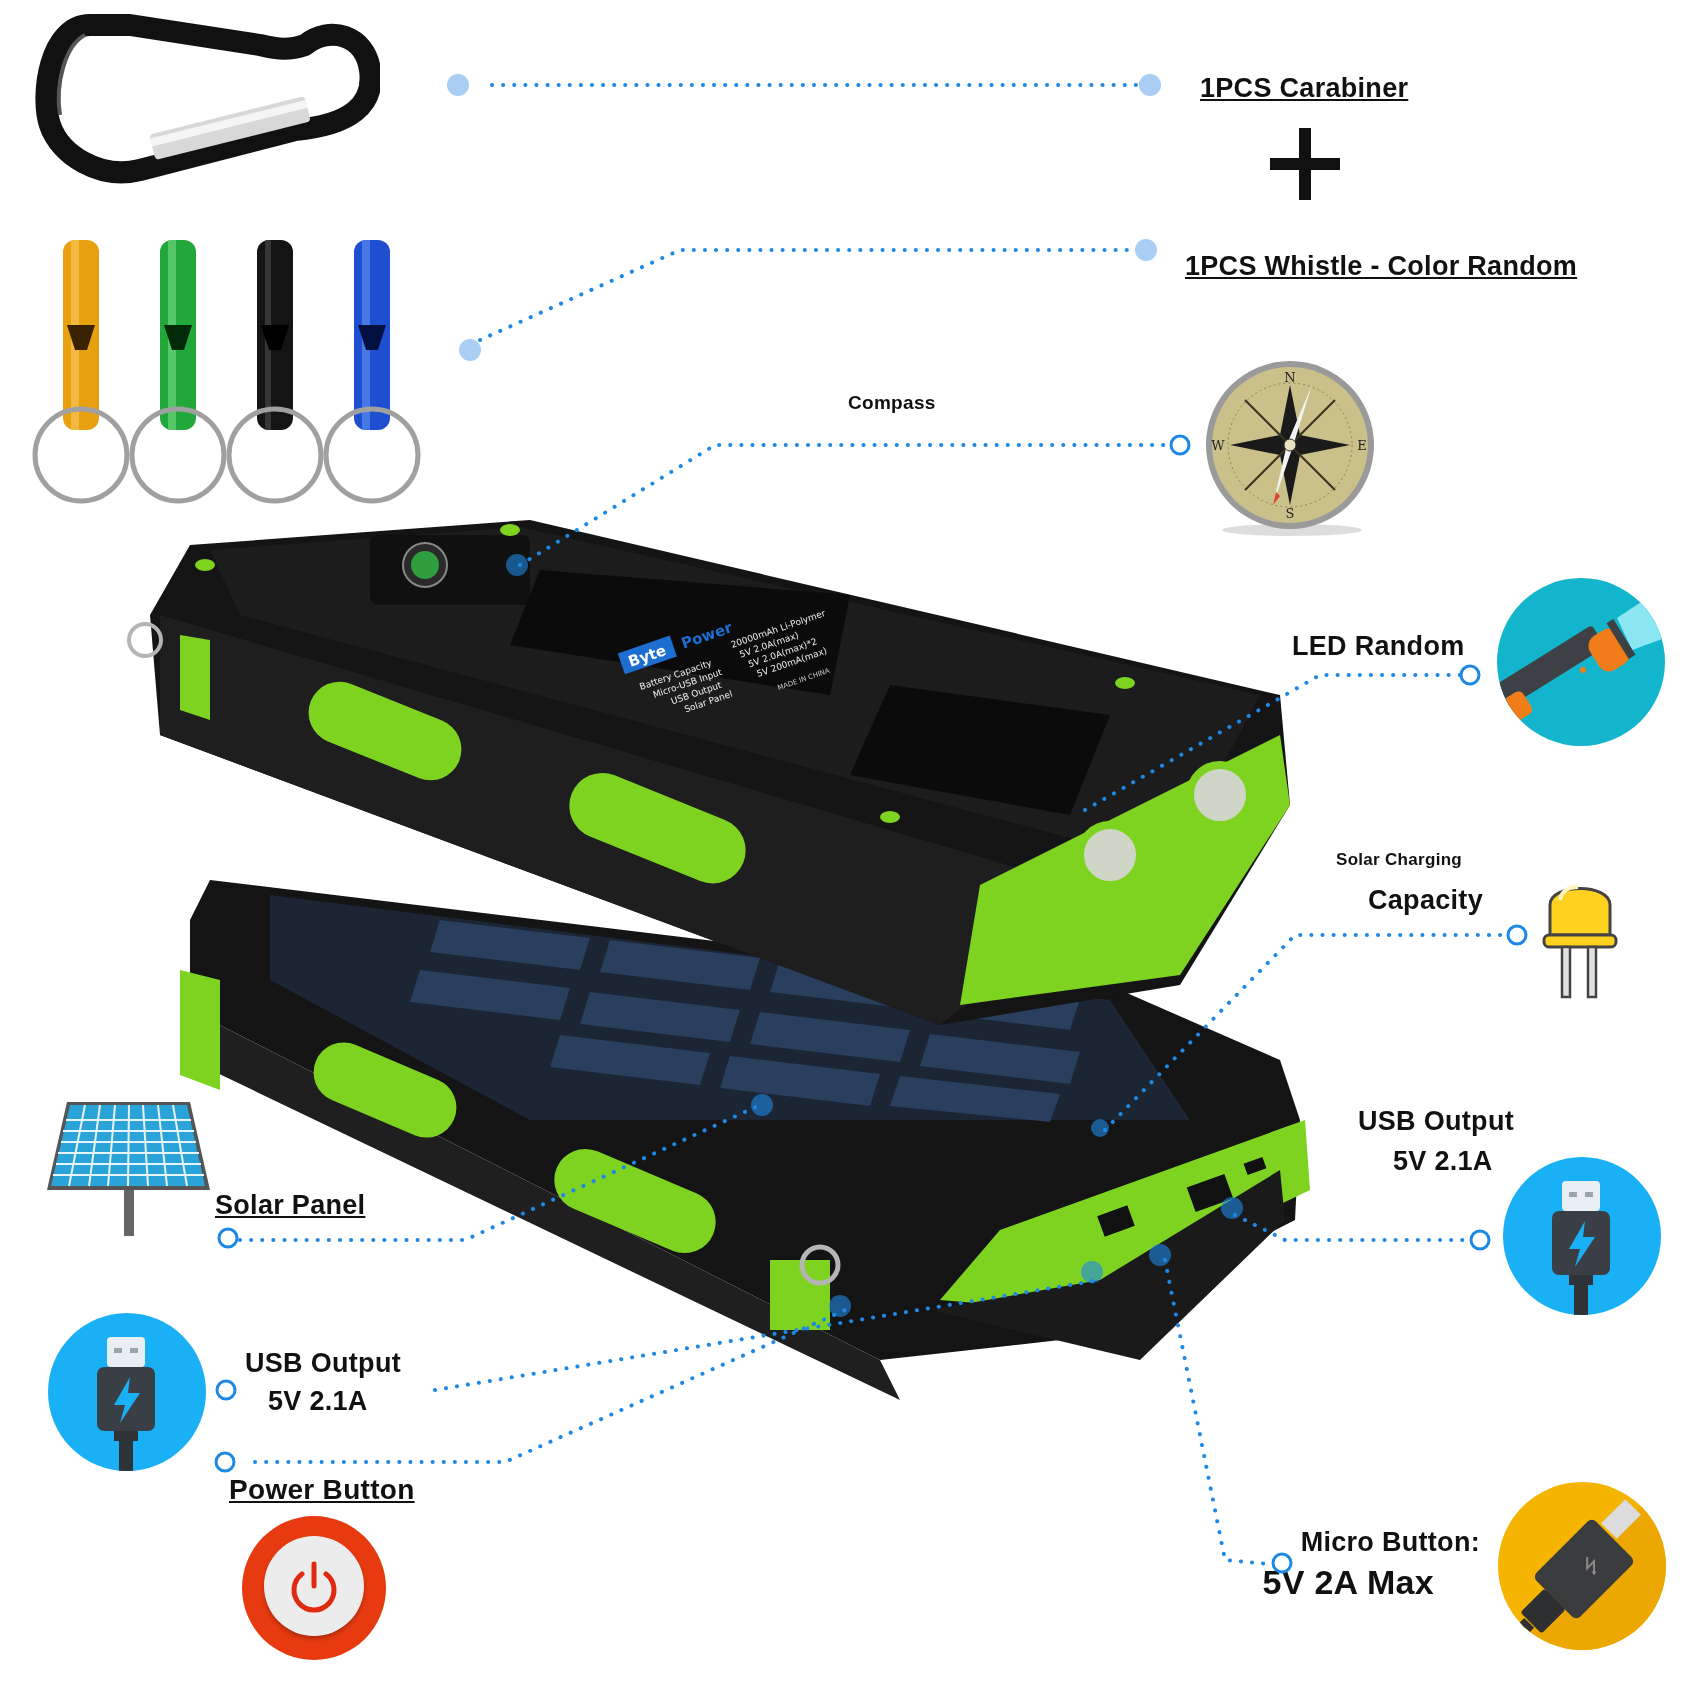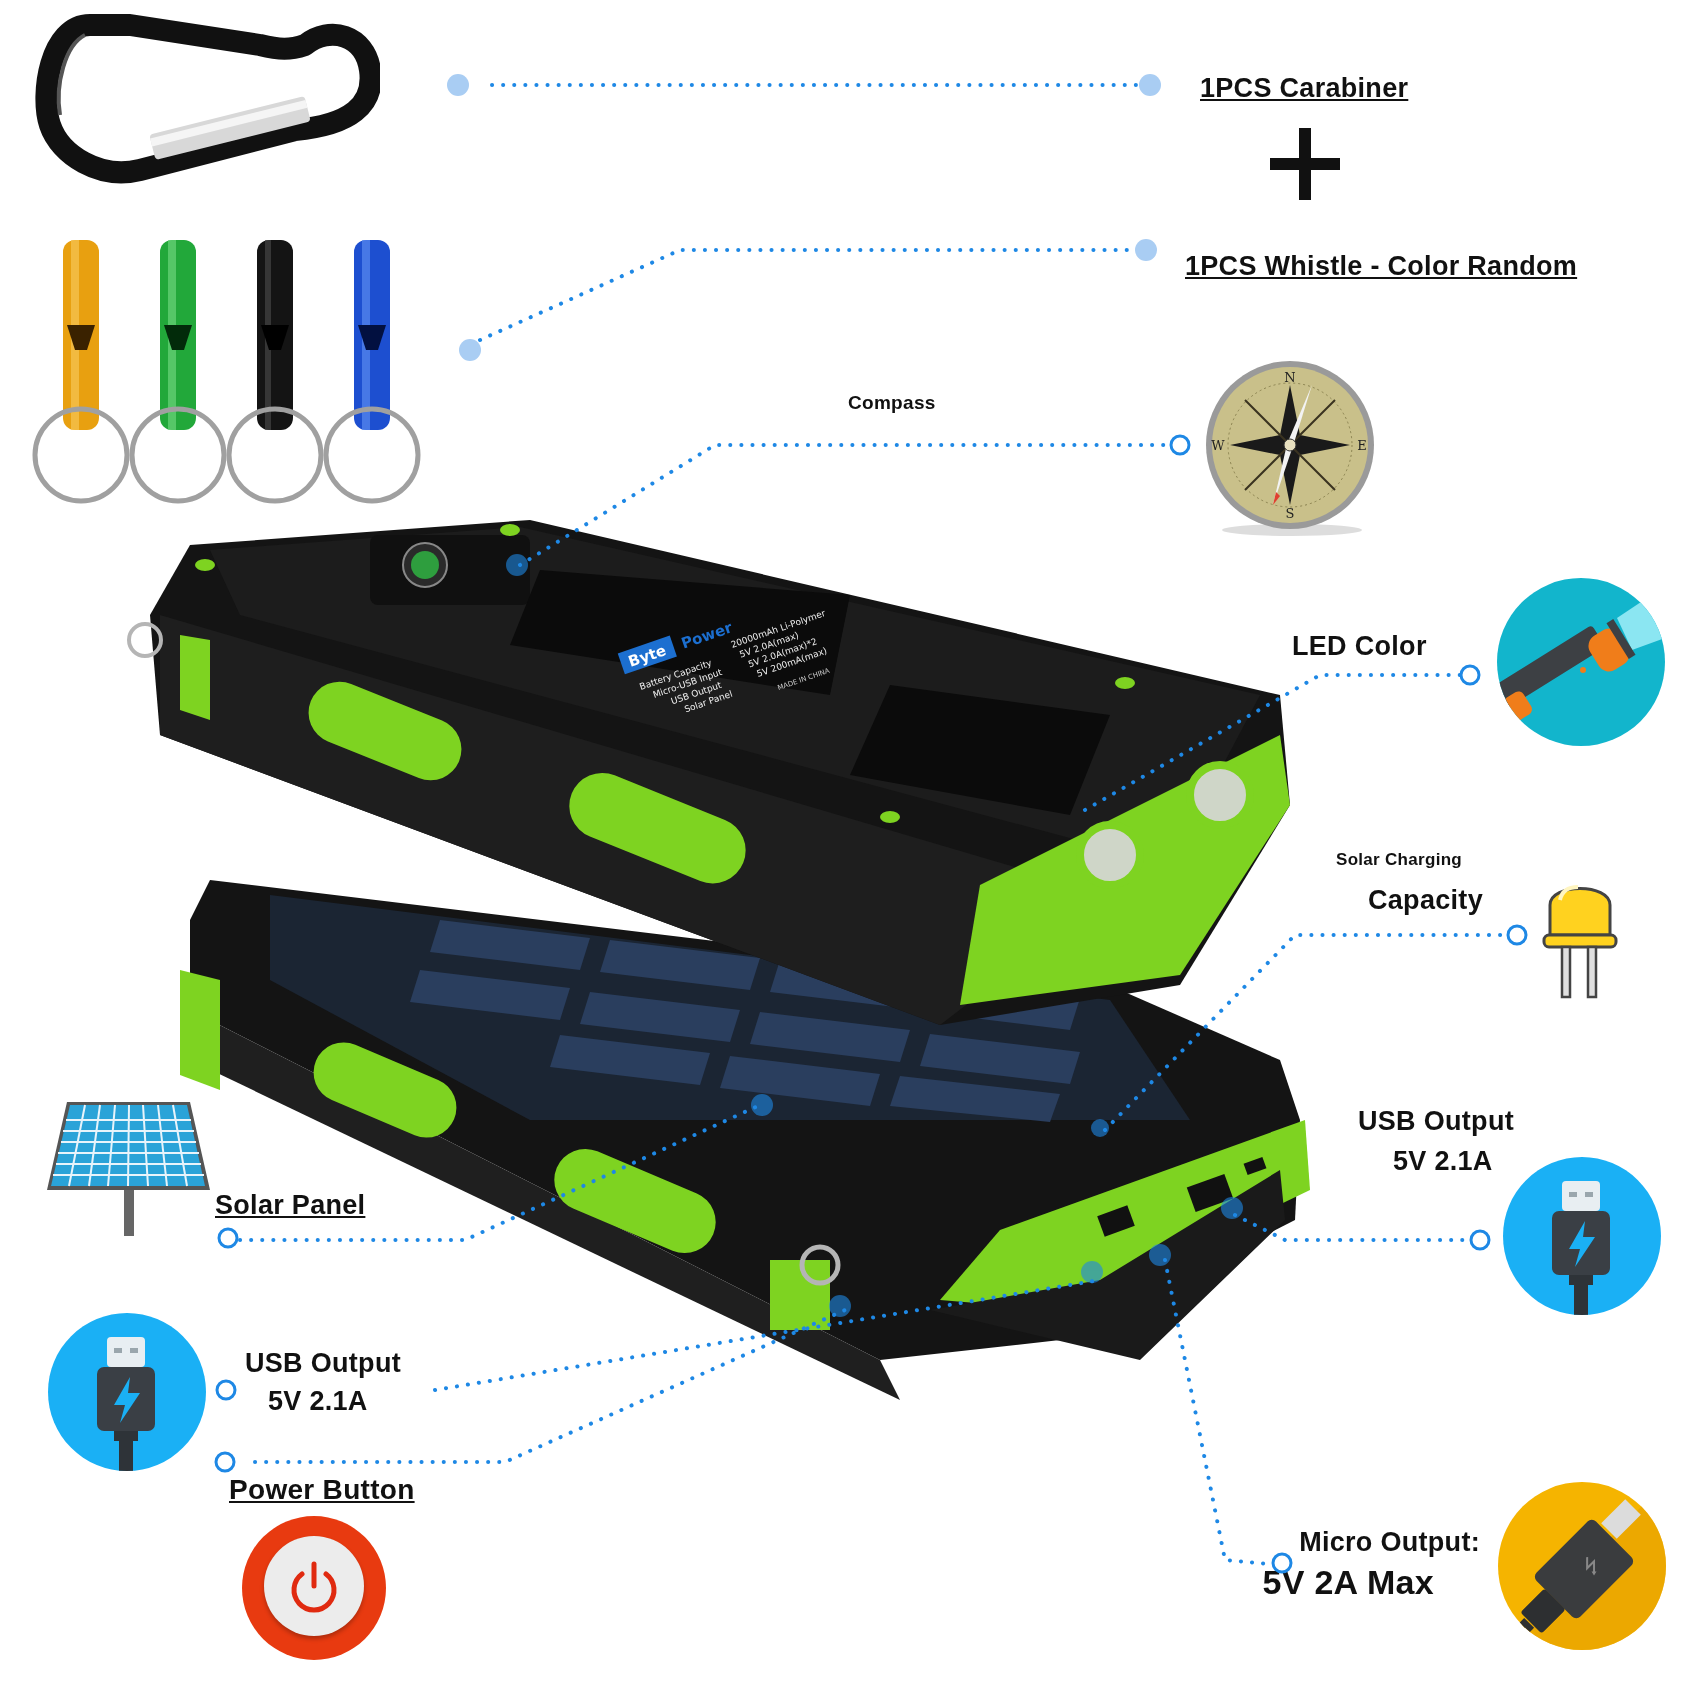--- a/index.html
+++ b/index.html
@@ -53,30 +53,30 @@
 </div>
 
 <div class="label left" style="left:1200px;top:70px;font-size:27px;">1PCS Carabiner</div>
 <div class="label" style="left:1270px;top:128px;width:70px;height:72px;">
   <div style="position:absolute;left:29px;top:0;width:12px;height:72px;background:#111;"></div>
   <div style="position:absolute;left:0;top:30px;width:70px;height:12px;background:#111;"></div>
 </div>
 <div class="label left" style="left:1185px;top:248px;font-size:27px;">1PCS Whistle - Color Random</div>
 
 <div class="label" style="left:848px;top:385px;font-size:19px;">Compass</div>
-<div class="label" style="left:1292px;top:628px;font-size:27px;">LED Color</div>
+<div class="label" style="left:1292px;top:628px;font-size:27px;">LED Random</div>
 <div class="label" style="left:1336px;top:842px;font-size:17px;">Solar Charging</div>
 <div class="label" style="left:1368px;top:882px;font-size:27px;">Capacity</div>
 <div class="label" style="left:1358px;top:1103px;font-size:27px;">USB Output</div>
 <div class="label" style="left:1393px;top:1143px;font-size:27px;">5V 2.1A</div>
 <div class="label left" style="left:215px;top:1187px;font-size:27px;">Solar Panel</div>
 <div class="label" style="left:245px;top:1345px;font-size:27px;">USB Output</div>
 <div class="label" style="left:268px;top:1383px;font-size:27px;">5V 2.1A</div>
 <div class="label left" style="left:220px;top:1472px;font-size:28px;margin-left:9px;">Power Button</div>
-<div class="label right" style="left:1290px;top:1524px;width:190px;font-size:27px;">Micro Output:</div>
+<div class="label right" style="left:1290px;top:1524px;width:190px;font-size:27px;">Micro Button:</div>
 <div class="label right" style="left:1244px;top:1564px;width:190px;font-size:34px;">5V 2A Max</div>
 
 <svg class="abs" style="left:1200px;top:360px" width="180" height="180" viewBox="0 0 180 180">
   <ellipse cx="92" cy="170" rx="70" ry="6" fill="#ddd"></ellipse>
   <circle cx="90" cy="85" r="84" fill="#9a9a9a"></circle>
   <circle cx="90" cy="85" r="78" fill="#c9c08a"></circle>
   <circle cx="90" cy="85" r="62" fill="none" stroke="#8a8250" stroke-width="1" stroke-dasharray="2 3"></circle>
   <text x="90" y="22" font-size="13" text-anchor="middle" font-family="'DejaVu Serif', serif" fill="#222">N</text>
   <text x="90" y="158" font-size="13" text-anchor="middle" font-family="'DejaVu Serif', serif" fill="#222">S</text>
   <text x="162" y="90" font-size="13" text-anchor="middle" font-family="'DejaVu Serif', serif" fill="#222">E</text>

